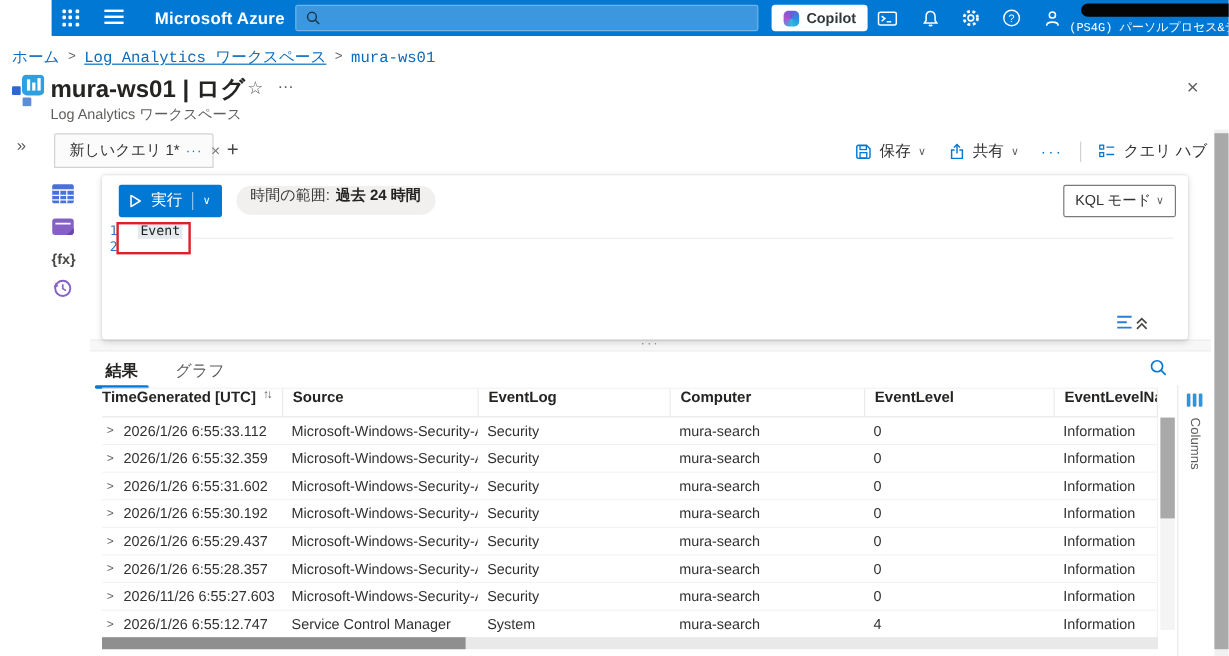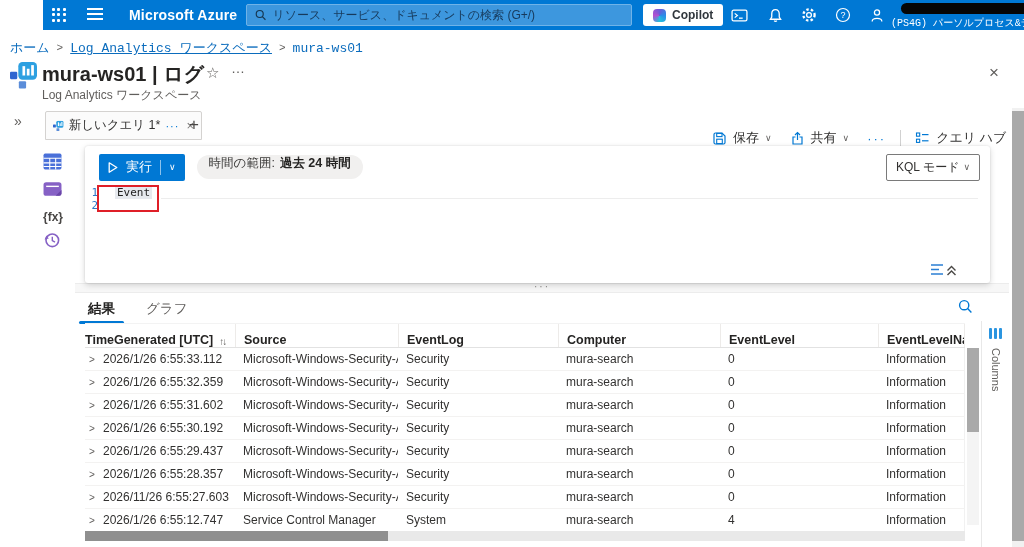--- a/index.html
+++ b/index.html
@@ -35,26 +35,26 @@
   
   .h-icon { position:absolute; left:10px; top:62px; width:27px; height:27px; }
   .h-title { position:absolute; left:42px; top:61px; font-size:20px; font-weight:700; color:#252423; }
   .h-star { position:absolute; left:206px; top:64px; font-size:15px; color:#605e5c; cursor:pointer; }
   .h-more { position:absolute; left:231px; top:60px; font-size:14px; color:#605e5c; cursor:pointer; }
   .h-sub { position:absolute; left:42px; top:87px; font-size:12px; color:#605e5c; }
   .h-close { position:absolute; left:989px; top:63px; font-size:17px; color:#605e5c; cursor:pointer; }
 
   
   .rail-collapse { position:absolute; left:14px; top:113px; font-size:14px; color:#605e5c; cursor:pointer; }
-  .qtab { position:absolute; left:45px; top:111px; width:157px; height:29px; background:#fbfbfb; border:1px solid #d4d2d0; border-radius:2px 2px 0 0; display:flex; align-items:center; gap:5px; padding:0 7px; cursor:pointer; }
+  .qtab { position:absolute; left:45px; top:111px; width:133px; height:29px; background:#fbfbfb; border:1px solid #d4d2d0; border-radius:2px 2px 0 0; display:flex; align-items:center; gap:5px; padding:0 7px; cursor:pointer; }
   .qtab .lbl { font-size:12.5px; color:#323130; white-space:nowrap; }
   .qtab .more { font-size:11px; color:#0078d4; letter-spacing:1px; cursor:pointer; }
   .qtab .x { font-size:13px; color:#797775; cursor:pointer; margin-left:2px; }
   .newtab { position:absolute; left:189px; top:115px; font-size:17px; color:#484644; cursor:pointer; }
-  .blade-actions { position:absolute; left:712px; top:112px; height:28px; display:flex; align-items:center; font-size:13px; color:#323130;margin-top:12px; }
+  .blade-actions { position:absolute; left:712px; top:112px; height:28px; display:flex; align-items:center; font-size:13px; color:#323130; }
   .blade-actions .grp { display:flex; align-items:center; gap:6px; cursor:pointer; }
   .blade-actions .chev { font-size:9px; color:#605e5c; }
   .blade-actions .more3 { color:#0078d4; font-size:13px; letter-spacing:2px; cursor:pointer; margin:0 14px 0 18px; }
   .blade-actions .vdiv { width:1px; height:17px; background:#d1d1d1; margin-right:14px; }
   .gap18 { width:18px; }
 
   
   .qcard { position:absolute; left:85px; top:146px; width:905px; height:137px; background:#fff; border-radius:3px; box-shadow:0 0 2px rgba(0,0,0,.12), 0 2px 6px rgba(0,0,0,.16); z-index:5; }
   .qtoolbar { position:absolute; top:6px; left:14px; right:10px; height:30px; display:flex; align-items:center; gap:12px; }
   .run-btn { height:27px; background:#0078d4; color:#fff; border:none; border-radius:2px; display:flex; align-items:center; gap:8px; padding:0 9px; font-size:13px; cursor:pointer; font-family:"Liberation Sans", sans-serif; }
@@ -81,21 +81,21 @@
   .panel-divider { position:absolute; top:283px; left:75px; width:934px; height:10px; background:#f7f7f7; border-top:1px solid #ececec; border-bottom:1px solid #ececec; text-align:center; color:#8a8886; font-size:10px; line-height:6px; letter-spacing:2px; cursor:row-resize; }
 
   
   .results { position:absolute; top:293px; left:75px; width:934px; height:254px; background:#fff;text-decoration:underline; }
   .rtabs { position:absolute; top:3px; left:13px; display:flex; gap:31px; font-size:13.5px; height:26px; align-items:center; }
   .rtab { color:#605e5c; cursor:pointer; position:relative; }
   .rtab.active { color:#252423; font-weight:700; }
   .rtab.active::after { content:""; position:absolute; left:-9px; right:-9px; bottom:-6px; height:3px; background:#0078d4; border-radius:2px; }
   .rsearch { position:absolute; left:883px; top:6px; cursor:pointer; }
   .thead { position:absolute; top:30px; left:10px; width:880px; height:25px; display:grid; grid-template-columns:150px 163px 160px 162px 158px 87px; align-items:center; font-size:12.5px; font-weight:700; color:#252423; border-top:1px solid #f3f3f3; border-bottom:1px solid #e2e2e2; }
-  .th { height:100%; display:flex; align-items:flex-end; gap:6px; padding-left:8px; border-left:1px solid #edebe9; white-space:nowrap; overflow:hidden; cursor:pointer; }
+  .th { height:100%; display:flex; align-items:flex-start; gap:6px; padding-left:8px; border-left:1px solid #edebe9; white-space:nowrap; overflow:hidden; cursor:pointer; }
   .th:first-child { padding-left:0; border-left:none; }
   .th:last-child { border-right:1px solid #edebe9; }
   .sort { font-size:10px; color:#605e5c; letter-spacing:-2px; font-weight:400; }
   .tbody { position:absolute; top:55px; left:10px; width:880px; }
   .trow { display:grid; grid-template-columns:18px 132px 163px 160px 162px 158px 87px; height:23px; align-items:center; border-bottom:1px solid #f3f2f1; border-right:1px solid #f1f1f1; font-size:12px; color:#323130; cursor:pointer; }
   .trow:nth-child(odd) { background:#fff; }
   .cell { white-space:nowrap; overflow:hidden; padding-left:8px; }
   .cexp { padding-left:4px; color:#605e5c; font-size:10px; }
   .c0 { padding-left:0; }
   .hscroll { position:absolute; top:238px; left:10px; width:880px; height:10px; background:#e9e9e9; }
@@ -143,21 +143,20 @@
         <i></i>
         <i></i>
         <i></i>
       </div>
     <div class="brand">Microsoft Azure</div>
     <div class="tb-search">
       <svg width="12" height="12" viewBox="0 0 14 14">
           <circle cx="5.8" cy="5.8" r="4.3" fill="none" stroke="#16364f" stroke-width="1.4"></circle>
           <line x1="9" y1="9" x2="12.8" y2="12.8" stroke="#16364f" stroke-width="1.4"></line>
         </svg>
-      <input type="text" placeholder="リソース、サービス、ドキュメントの検索 (G+/)" style="">
     </div>
     <div class="copilot">
       <span class="clogo"></span>
       <span>Copilot</span>
     </div>
     <div class="tb-ic" style="left:686px">
       <svg width="17" height="15" viewBox="0 0 16 14">
           <rect x="1" y="2" width="14" height="10" rx="1.5" fill="none" stroke="#fff" stroke-width="1.2"></rect>
           <polyline points="3.5,5 6,7 3.5,9" fill="none" stroke="#fff" stroke-width="1.2"></polyline>
           <line x1="7.5" y1="9.5" x2="11" y2="9.5" stroke="#fff" stroke-width="1.2"></line>

